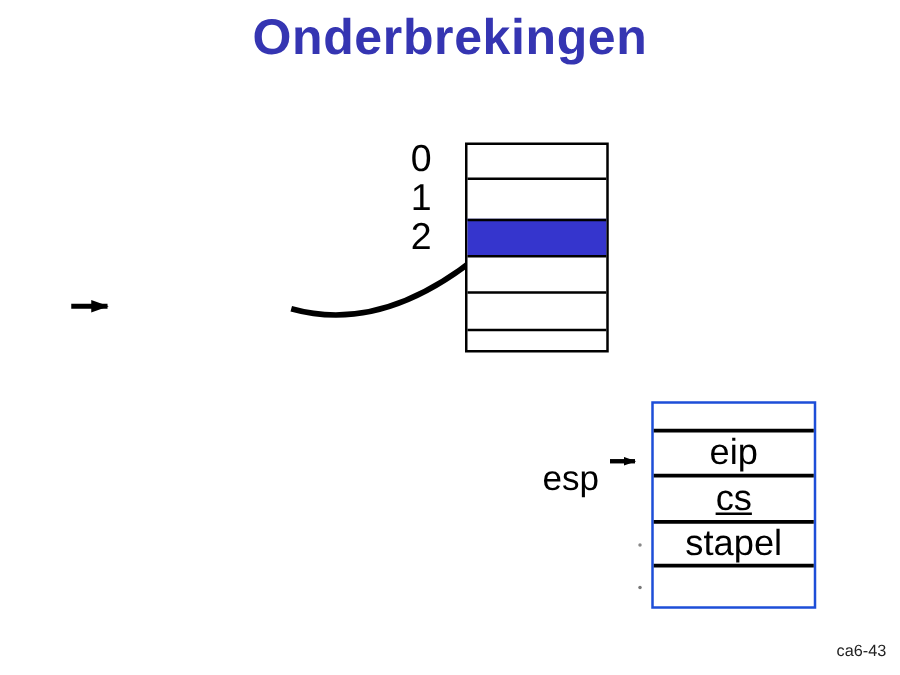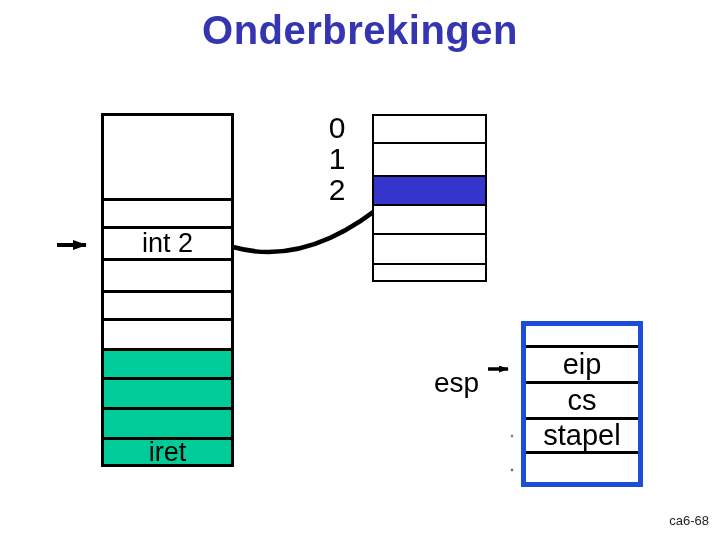--- a/index.html
+++ b/index.html
@@ -51,23 +51,22 @@
   }
   #program-stack .bt { border-top: 3px solid #000; }
   #vector-table {
     left: 372px; top: 114px;
     width: 115px; height: 168px;
     border: 2px solid #000;
   }
   #vector-table .bt { border-top: 2px solid #000; }
   #stapel-stack {
     left: 521px; top: 321px;
-    width: 122px; height: 166px;
-    border: 5px solid #1d4ed8;
-    justify-content: space-between;
+    width: 132px; height: 166px;
+    border: 2px solid #1d4ed8;
   }
   #stapel-stack .bt { border-top: 3px solid #000; }
   #stapel-stack .row { font-size: 29px; }
   .idx {
     position: absolute;
     left: 322px; top: 114px;
     width: 30px;
     display: flex;
     flex-direction: column;
     text-align: center;
@@ -112,36 +111,20 @@
         <path d="M0,0 L10,3.5 L0,7 Z" fill="#000"></path>
       </marker>
     </defs>
     <line x1="57" y1="245" x2="86" y2="245" stroke="#000" stroke-width="4" marker-end="url(#ah)"></line>
     <path d="M 233 247 C 272 258, 325 255, 392 197" fill="none" stroke="#000" stroke-width="4.5" marker-end="url(#ah)"></path>
     <line x1="488" y1="369" x2="508" y2="369" stroke="#000" stroke-width="3.5" marker-end="url(#ah-s)"></line>
     <circle cx="512" cy="436" r="1.4" fill="#888"></circle>
     <circle cx="512" cy="470" r="1.4" fill="#777"></circle>
   </svg>
 
-  <div class="box" id="program-stack">
-      <div class="row" style="height: 82px;"></div>
-      <div class="row bt" style="height: 28px;"></div>
-      <div class="row bt" style="height: 32px;">
-        <span>int 2</span>
-      </div>
-      <div class="row bt" style="height: 32px;"></div>
-      <div class="row bt" style="height: 28px;"></div>
-      <div class="row bt" style="height: 30px;"></div>
-      <div class="row bt fill-green" style="height: 29px;"></div>
-      <div class="row bt fill-green" style="height: 30px;"></div>
-      <div class="row bt fill-green" style="height: 30px;"></div>
-      <div class="row bt fill-green" style="height: 27px;">
-        <span>iret</span>
-      </div>
-    </div>
 
   <div class="idx" id="vector-indices">
       <div class="idx-cell" style="height: 28px;">0</div>
       <div class="idx-cell" style="height: 33px;">1</div>
       <div class="idx-cell" style="height: 29px;">2</div>
     </div>
 
   <div class="box" id="vector-table">
       <div class="row" style="height: 26px;"></div>
       <div class="row bt" style="height: 33px;"></div>
@@ -152,24 +135,24 @@
     </div>
 
 
   <div class="side-label" id="esp-label">esp</div>
 
   <div class="box" id="stapel-stack">
       <div class="row" style="height: 20px;"></div>
       <div class="row bt" style="height: 36px;">
         <span>eip</span>
       </div>
-      <div class="row bt" style="height: 37px;">
+      <div class="row bt" style="height: 37px; text-decoration: underline;">
         <span>cs</span>
       </div>
       <div class="row bt" style="height: 35px;">
         <span>stapel</span>
       </div>
       <div class="row bt" style="height: 32px;"></div>
     </div>
 
-  <div class="footer">ca6-68</div>
+  <div class="footer">ca6-43</div>
 
 </div>
 
 </body></html>

